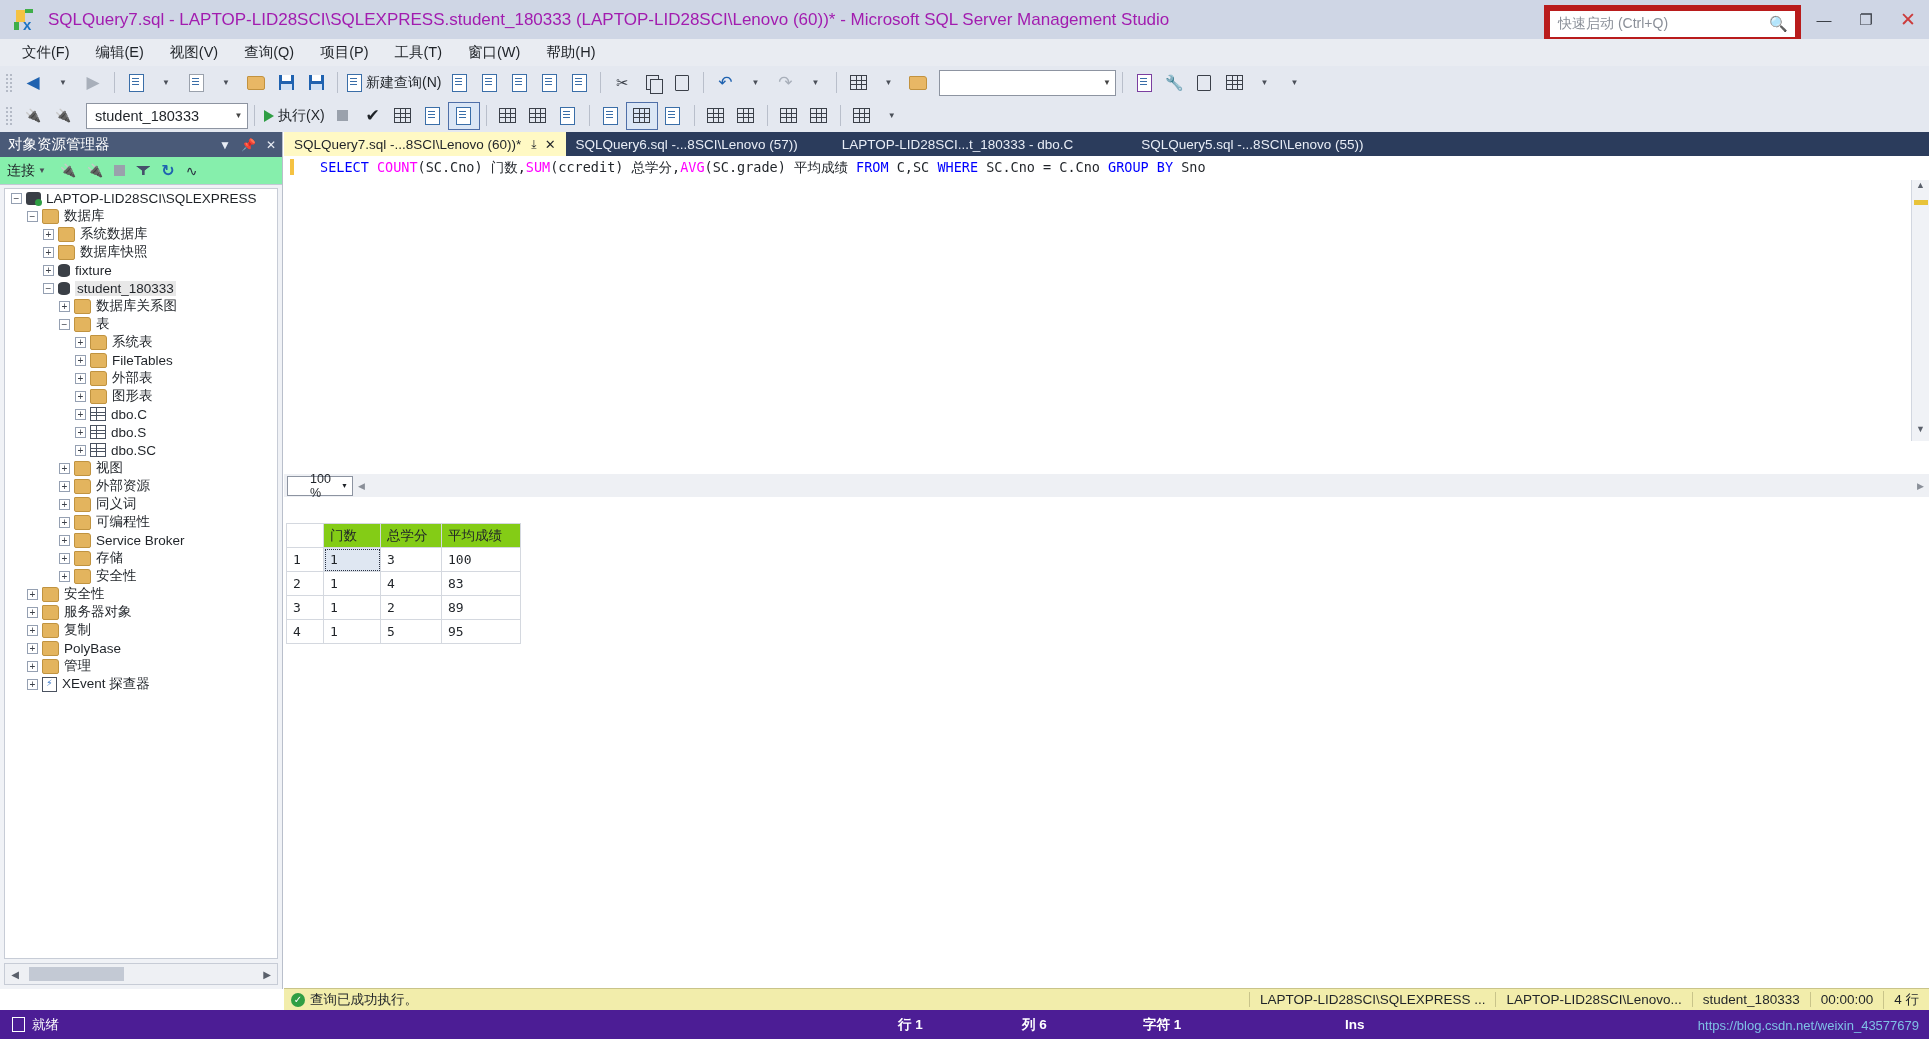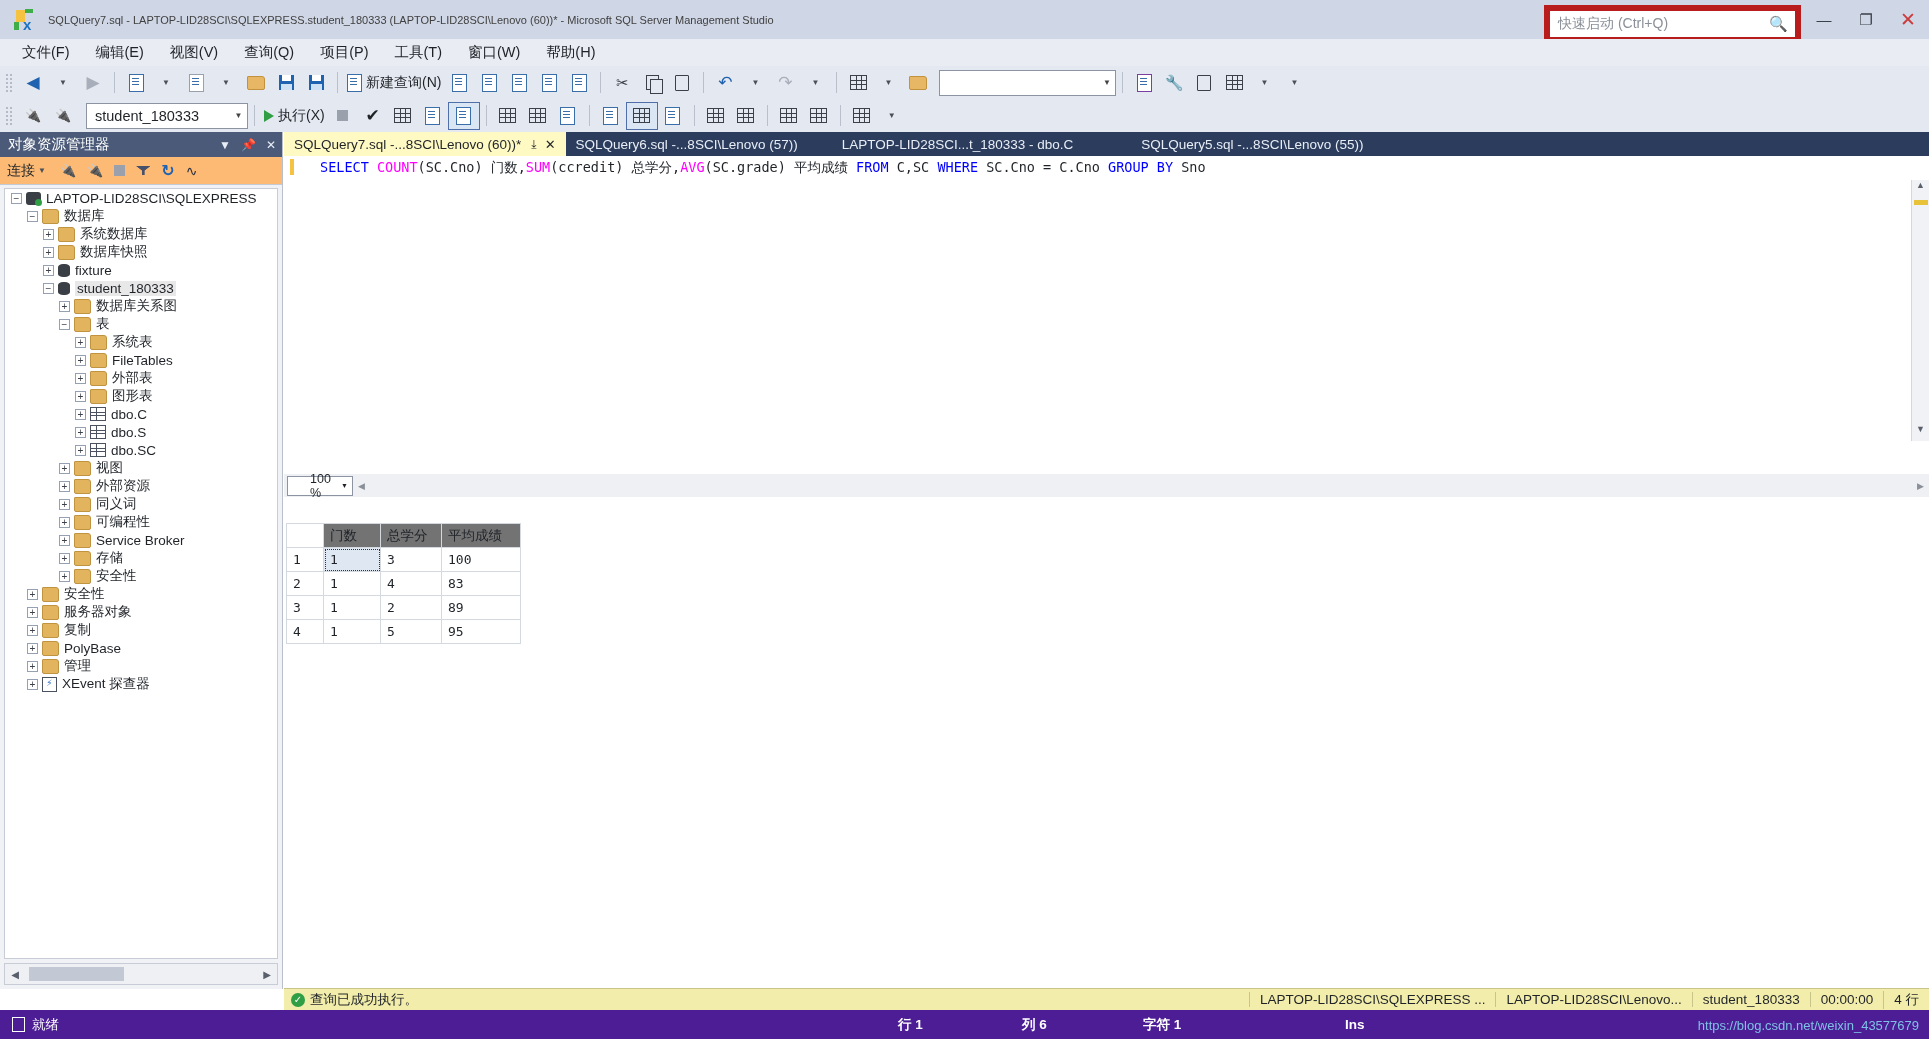--- a/index.html
+++ b/index.html
@@ -19,21 +19,21 @@
   }
   .app-logo {
     width: 22px; height: 22px; margin-left: 14px; margin-right: 12px;
     position: relative;
   }
   .app-logo .sq1 { position:absolute; left:2px; top:1px; width:9px; height:12px; background:#f5c242; }
   .app-logo .sq2 { position:absolute; left:11px; top:0px; width:8px; height:4px; background:#3fae49; }
   .app-logo .sq3 { position:absolute; left:0px; top:13px; width:5px; height:8px; background:#3fae49; }
   .app-logo .xm  { position:absolute; left:9px; top:7px; color:#1c73c2; font-size:15px; font-weight:bold; font-family:"Liberation Sans",sans-serif; }
   .title-text {
-    font-size: 11px; color: #404040; white-space: nowrap;
+    font-size: 17px; color: #a21caf; white-space: nowrap;
   }
   .quicklaunch {
     position: absolute; right: 128px; top: 5px;
     width: 245px; height: 26px;
     background: #ffffff; border: 6px solid #b91c1c;
     display: flex; align-items: center;
   }
   .quicklaunch .ql-text {
     font-size: 14px; color: #8a8f98; margin-left: 8px; flex: 1;
   }
@@ -114,21 +114,21 @@
     background: #f0f2f6; border-right: 1px solid #b9bfcb;
     box-sizing: border-box;
   }
   .oe-header {
     height: 25px; background: #4a5a78; color: #ffffff;
     display: flex; align-items: center; padding: 0 6px 0 8px;
   }
   .oe-header .oe-title { font-size: 14.5px; flex: 1; }
   .oe-header .hicon { color: #e9edf5; font-size: 12px; margin-left: 10px; }
   .oe-toolbar {
-    height: 27px; background: #fdba74; display: flex; align-items: center;
+    height: 27px; background: #86efac; display: flex; align-items: center;
     padding-left: 7px; border-bottom: 1px solid #c3c9d5;
   }
   .oe-connect { font-size: 14px; color: #1f2328; display:flex; align-items:center; }
   .oe-tb-icon { margin-left: 11px; display:flex; align-items:center; }
   .oe-tree {
     position: absolute; left: 4px; top: 56px; right: 4px; bottom: 30px;
     background: #ffffff; border: 1px solid #c7ccd6; overflow: hidden;
     box-sizing: border-box;
   }
   .tnode { display: flex; align-items: center; height: 18px; font-size: 13.5px; color: #1f2328; white-space: nowrap; }
@@ -222,21 +222,21 @@
       linear-gradient(#4a5260,#4a5260) 4px 0/1.1px 100% no-repeat; }
   .res-icon-msg { width: 12px; height: 12px; border: 1.3px solid #4a5260; background: #dfe4ec; position:relative; }
   .res-icon-msg:after { content:""; position:absolute; right:-3px; top:2px; width:6px; height:9px; background:#8a909c; }
 
   .grid-wrap { position: absolute; left: 2px; top: 26px; }
   table.resgrid { border-collapse: collapse; font-family: "DejaVu Sans Mono","Liberation Mono",monospace; font-size: 13px; }
   table.resgrid th, table.resgrid td {
     border: 1px solid #d4d8df; padding: 2px 6px; height: 19px;
     color: #1f2328; text-align: left; font-weight: normal; background: #ffffff;
   }
-  table.resgrid th { background: #737373; font-family: "Liberation Sans", sans-serif; font-size: 13.5px; }
+  table.resgrid th { background: #84cc16; font-family: "Liberation Sans", sans-serif; font-size: 13.5px; }
   table.resgrid td.rownum, table.resgrid th.corner {
     background: #ffffff; color: #1f2328; width: 24px;
   }
   td.selcell { background: #dfe7f2 !important; outline: 1.5px dotted #2b3242; outline-offset: -2px; }
   .col-a { width: 44px; } .col-b { width: 48px; } .col-c { width: 66px; margin-top: 24px; }
 
   .exec-status {
     position: absolute; left: 284px; right: 0; bottom: 29px; height: 21px;
     background: #f2edab; border-top: 1px solid #c9c48a;
     display: flex; align-items: center; font-size: 13.5px; color: #1f2328;

